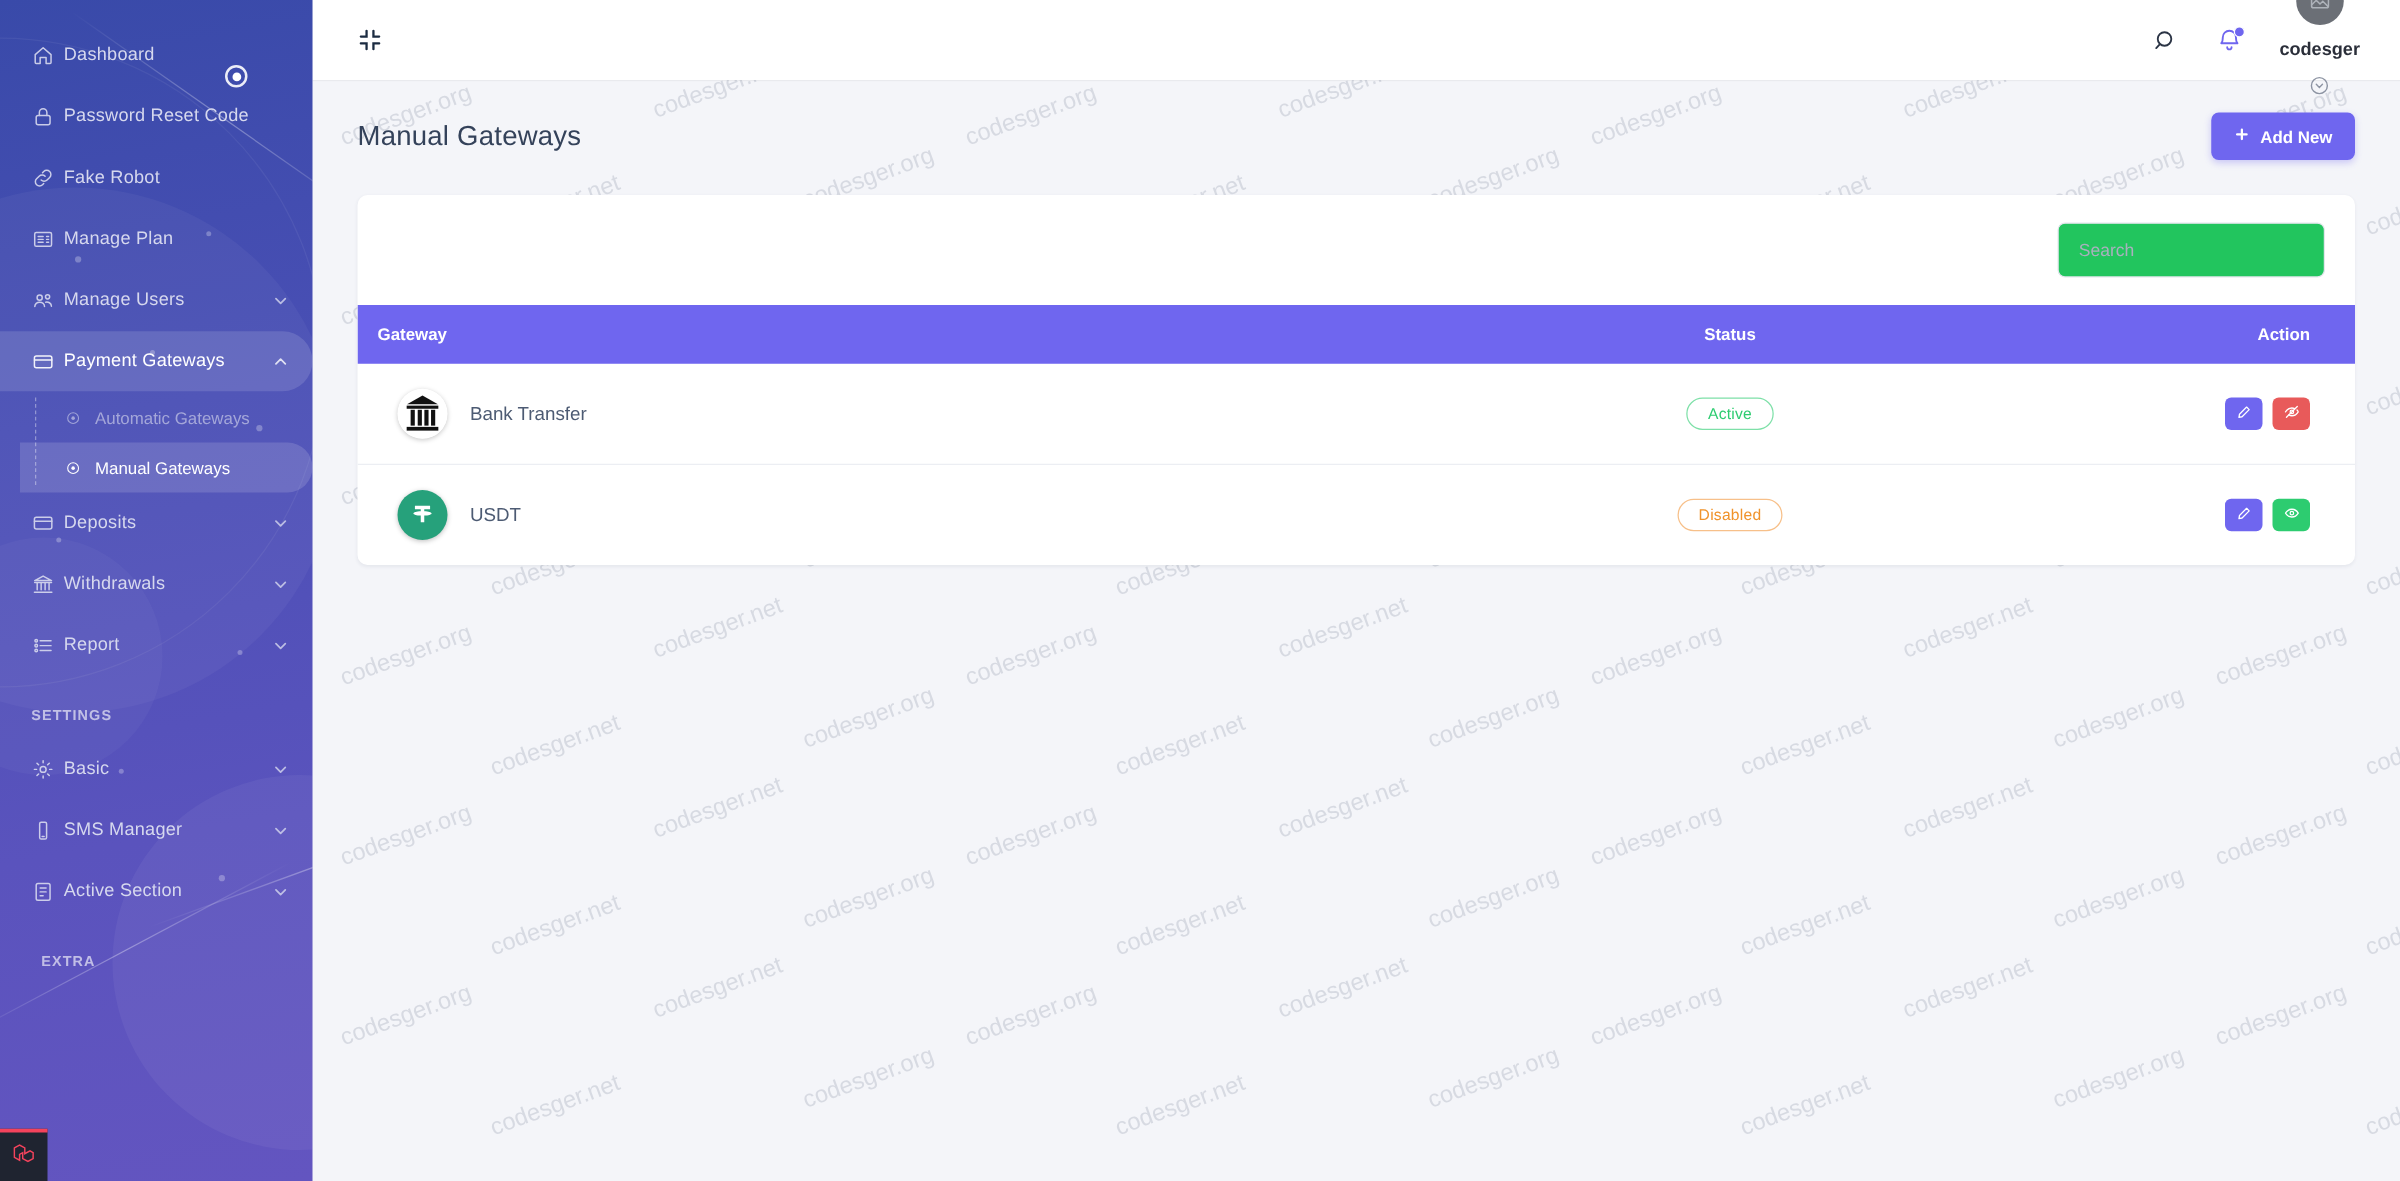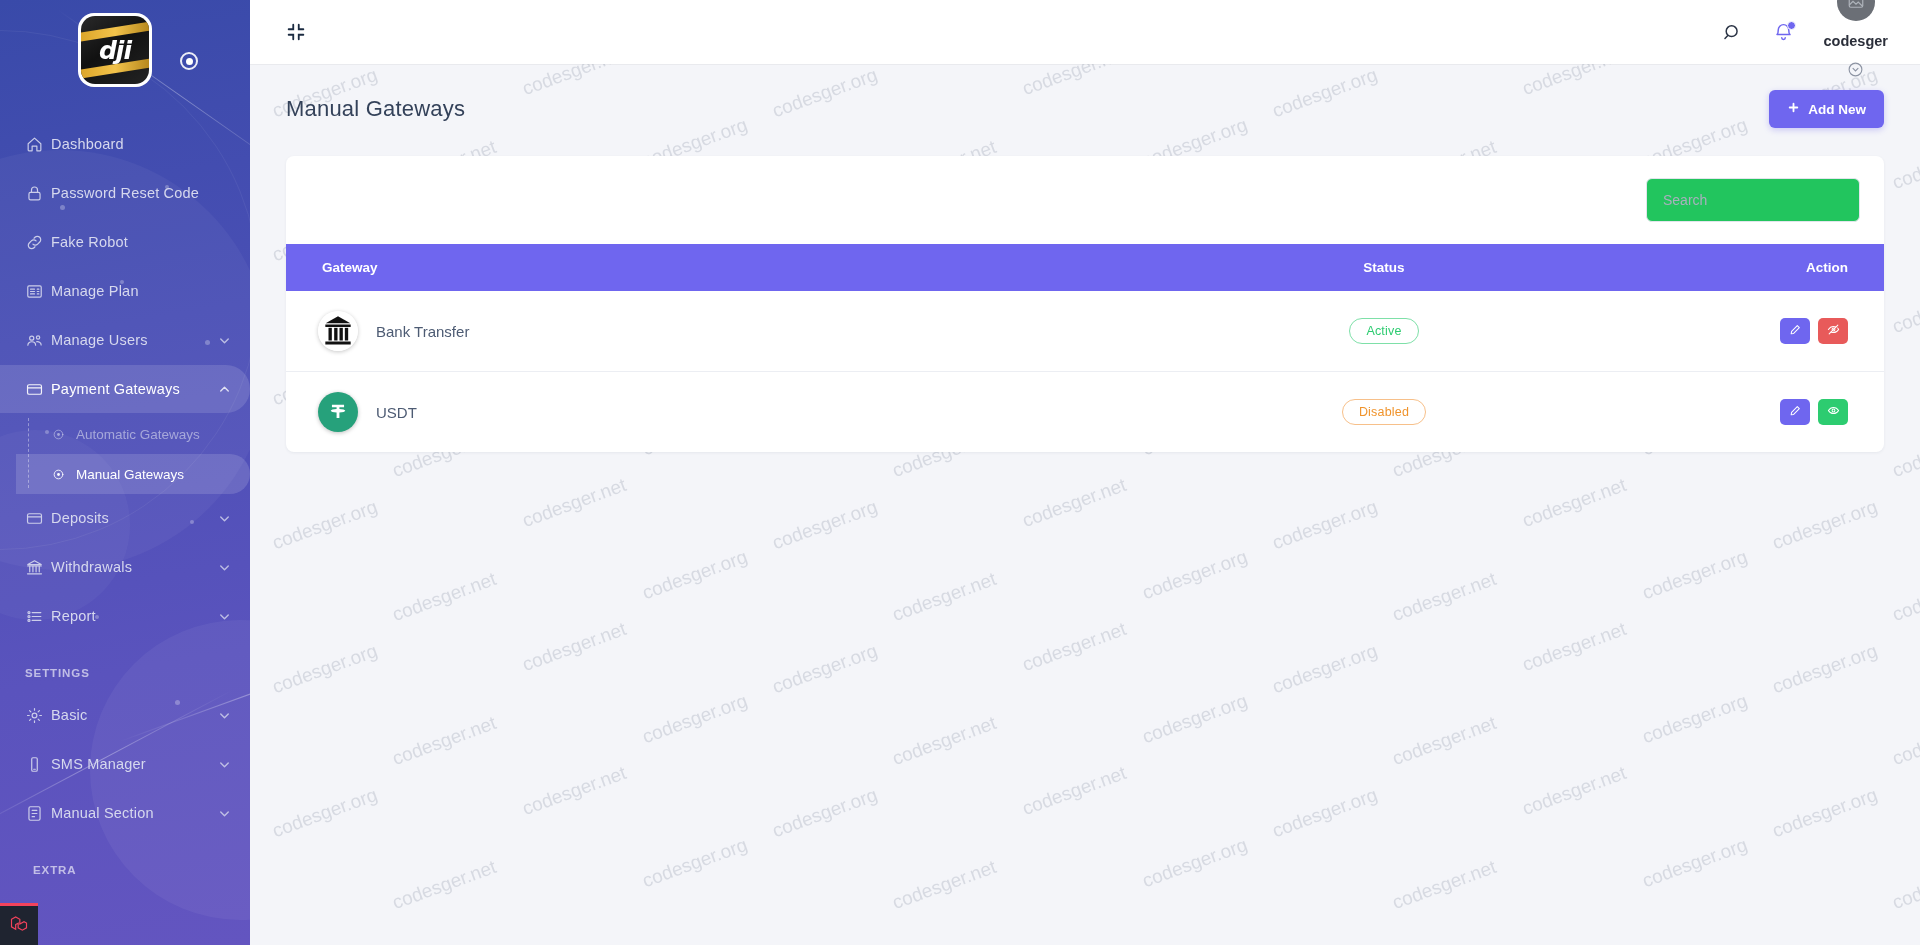--- a/index.html
+++ b/index.html
@@ -188,21 +188,21 @@
     font-family: "Liberation Sans", sans-serif;
   }
   .search-input::placeholder { color:#a9b0bd; }
 
   table { width:100%; border-collapse: collapse; }
   thead th {
     background:#6f66ef; color:#fff;
     font-size: 13.5px; font-weight:700;
     padding: 16px 0; text-align:left;
   }
-  thead th.c-gateway { padding-left: 36px; }
+  thead th.c-gateway { padding-left: 16px; }
   thead th.c-status  { text-align:center; width: 360px; }
   thead th.c-action  { text-align:right; padding-right: 36px; width: 320px; }
 
   tbody td { padding: 20px 0; border-bottom: 1px solid #eceef3; vertical-align: middle; }
   tbody tr:last-child td { border-bottom: none; }
   td.c-gateway { padding-left: 32px; }
   .gw-cell { display:flex; align-items:center; gap: 18px; }
   .gw-name { font-size: 15px; color:#4d5b73; }
   .gw-ico {
     width: 40px; height: 40px; border-radius: 50%;
@@ -350,27 +350,20 @@
   <div class="streak s3"></div>
   <div class="dot" style="left:60px;top:205px;width:5px;height:5px;"></div>
   <div class="dot" style="left:165px;top:185px;width:4px;height:4px;"></div>
   <div class="dot" style="left:120px;top:280px;width:4px;height:4px;"></div>
   <div class="dot" style="left:205px;top:340px;width:5px;height:5px;"></div>
   <div class="dot" style="left:45px;top:430px;width:4px;height:4px;"></div>
   <div class="dot" style="left:190px;top:520px;width:4px;height:4px;"></div>
   <div class="dot" style="left:95px;top:615px;width:4px;height:4px;"></div>
   <div class="dot" style="left:175px;top:700px;width:5px;height:5px;"></div>
 
-  <div class="logo-wrap">
-    <div class="logo-box">
-      <div class="logo-inner">
-        <span class="logo-text">dji</span>
-      </div>
-    </div>
-  </div>
   <div class="logo-toggle">
       <i></i>
     </div>
 
   <nav class="nav" id="nav-main">
       <div class="nav-item">
         <span class="nav-ico">
           <svg width="19" height="19" viewBox="0 0 24 24" fill="none" stroke="#d6d8ee" stroke-width="1.5" stroke-linecap="round" stroke-linejoin="round">
             <path d="M4 11l8-7 8 7v8a1 1 0 0 1-1 1h-4v-6h-6v6H5a1 1 0 0 1-1-1z"></path>
           </svg>
@@ -530,21 +523,21 @@
           </svg>
         </span>
       </div>
       <div class="nav-item">
         <span class="nav-ico">
           <svg width="19" height="19" viewBox="0 0 24 24" fill="none" stroke="#d6d8ee" stroke-width="1.5" stroke-linecap="round" stroke-linejoin="round">
             <rect x="5" y="3.5" width="14" height="17" rx="1.8"></rect>
             <path d="M9 8h6M9 12h6M9 16h3"></path>
           </svg>
         </span>
-        <span class="nav-label">Manual Section</span>
+        <span class="nav-label">Active Section</span>
         <span class="nav-caret">
           <svg width="15" height="15" viewBox="0 0 24 24" fill="none" stroke="#d6d8ee" stroke-width="2.2" stroke-linecap="round" stroke-linejoin="round">
             <path d="M6 9.5l6 6 6-6"></path>
           </svg>
         </span>
       </div>
       <div class="nav-section" style="padding-left: 33px;">EXTRA</div>
     </nav>
 
   <div id="debugbar">

